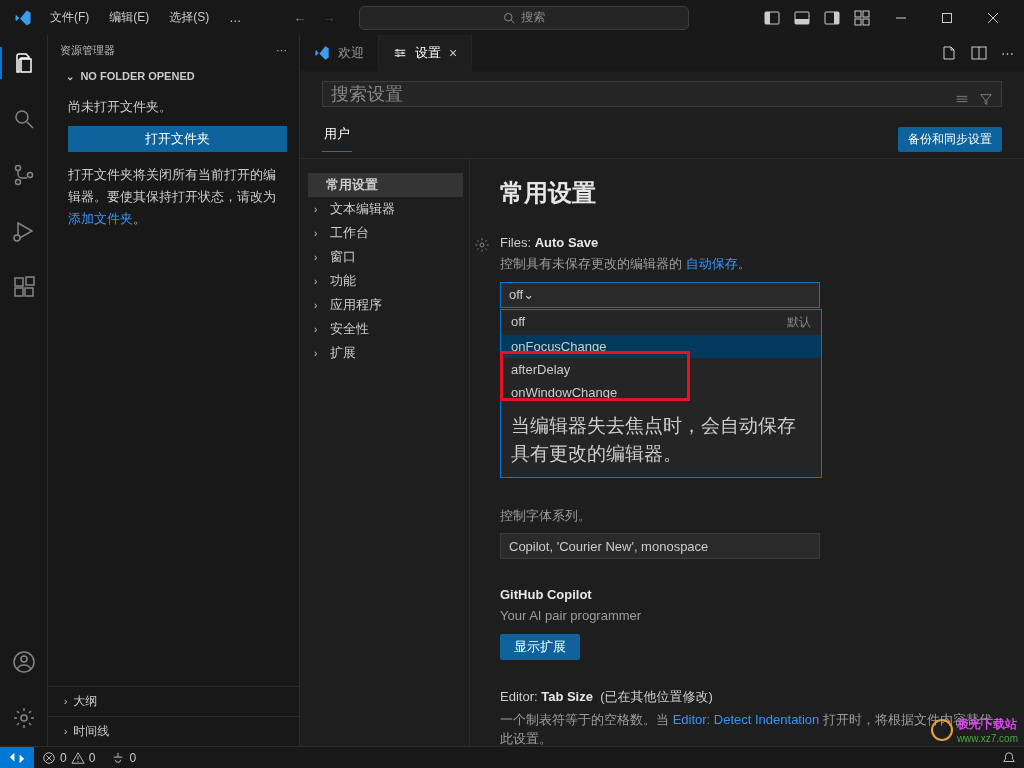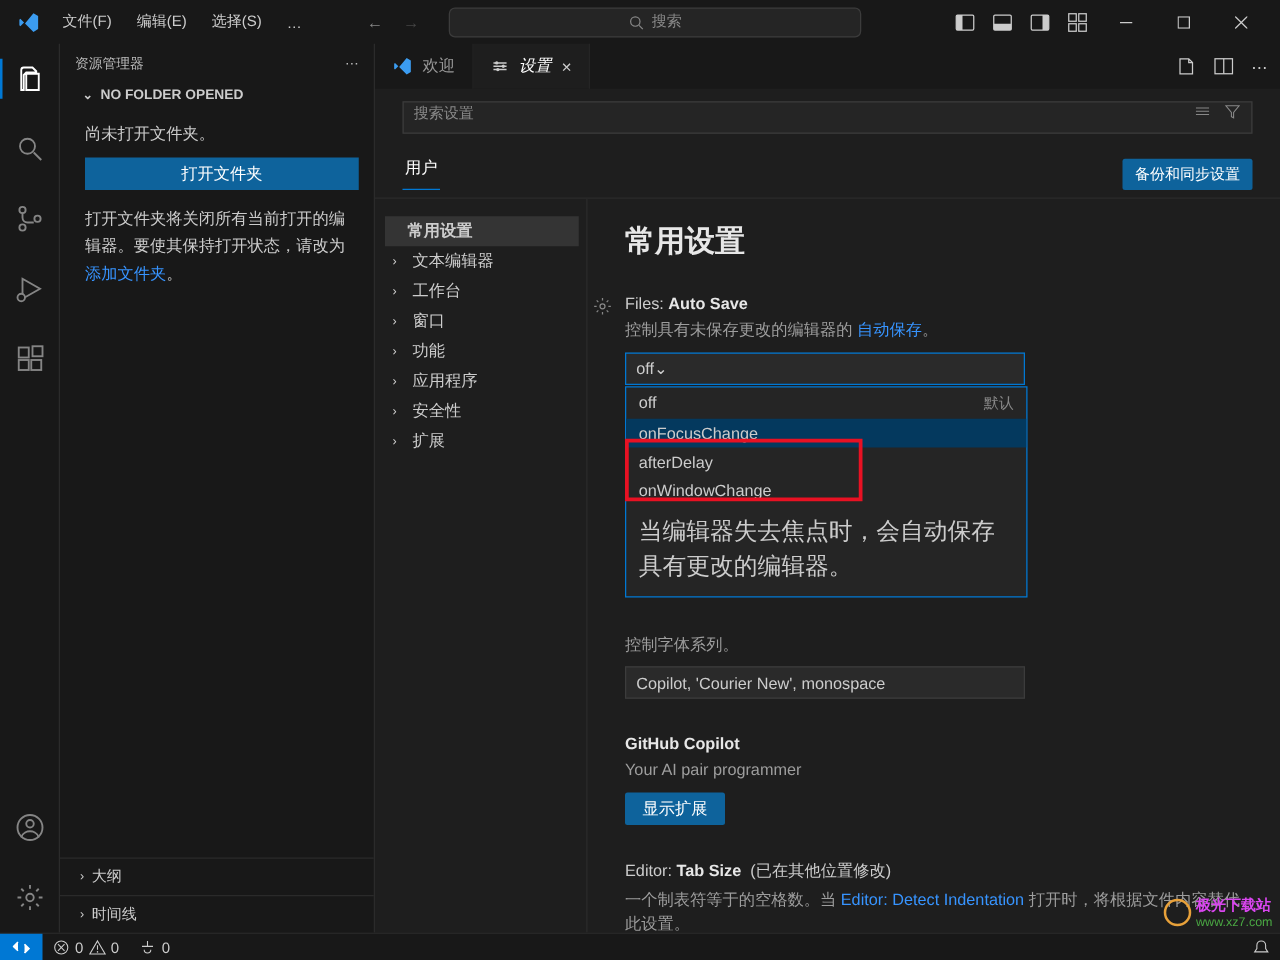--- a/index.html
+++ b/index.html
@@ -35,27 +35,27 @@
 .sidebar .link { color: #3794ff; cursor: pointer; }
 .sidebar .sb-footer { margin-top:auto; }
 .sidebar .sb-collapsed { padding: 6px 12px 6px 16px; font-size: 12px; color: #ccc; display:flex; align-items:center; gap:6px; border-top: 1px solid #2a2a2a;}
 
 
 .editor { flex: 1; display: flex; flex-direction: column; background: #1e1e1e; }
 
 
 .tabs { height: 36px; background: #181818; display: flex; align-items: stretch; }
 .tab { display: flex; align-items: center; gap: 8px; padding: 0 14px; font-size: 13px; color: #969696; border-right: 1px solid #252525; }
-.tab.active { background: #1e1e1e; color: #fff; font-style: italic; }
+.tab.active { background: #1e1e1e; color: #fff; }
 .tab .close { color: #ccc; font-size: 14px; }
 .tab-actions { margin-left: auto; display: flex; align-items: center; gap: 14px; padding-right: 10px; color: #ccc; }
 
 
 .settings-search-wrap { padding: 10px 22px 8px; }
-.settings-search { width: 100%; height: 26px; background: #252525; border: 1px solid #3c3c3c; color: #ccc; padding: 0 8px; font-size: 12px; display:flex; align-items:flex-start; justify-content:space-between; }
+.settings-search { width: 100%; height: 26px; background: #252525; border: 1px solid #3c3c3c; color: #ccc; padding: 0 8px; font-size: 18px; display:flex; align-items:flex-end; justify-content:space-between; }
 .settings-search .icons { display:flex; gap:10px; color:#888; }
 
 
 .scope-row { display: flex; align-items: flex-end; padding: 4px 22px 0; }
 .scope-tab { padding: 6px 2px 8px; margin-right: 12px; font-size: 13px; color: #fff; border-bottom: 1px solid #0078d4; }
 .backup-btn { margin-left: auto; background: #0e639c; color: #fff; border: none; padding: 4px 10px; font-size: 12px; border-radius: 2px; }
 
 
 .settings-body { display: flex; flex: 1; overflow: hidden; border-top:1px solid #2b2b2b; margin-top: 6px;}
 .settings-nav { width: 170px; padding: 14px 6px 14px 8px; border-right: 1px solid #2b2b2b; }

